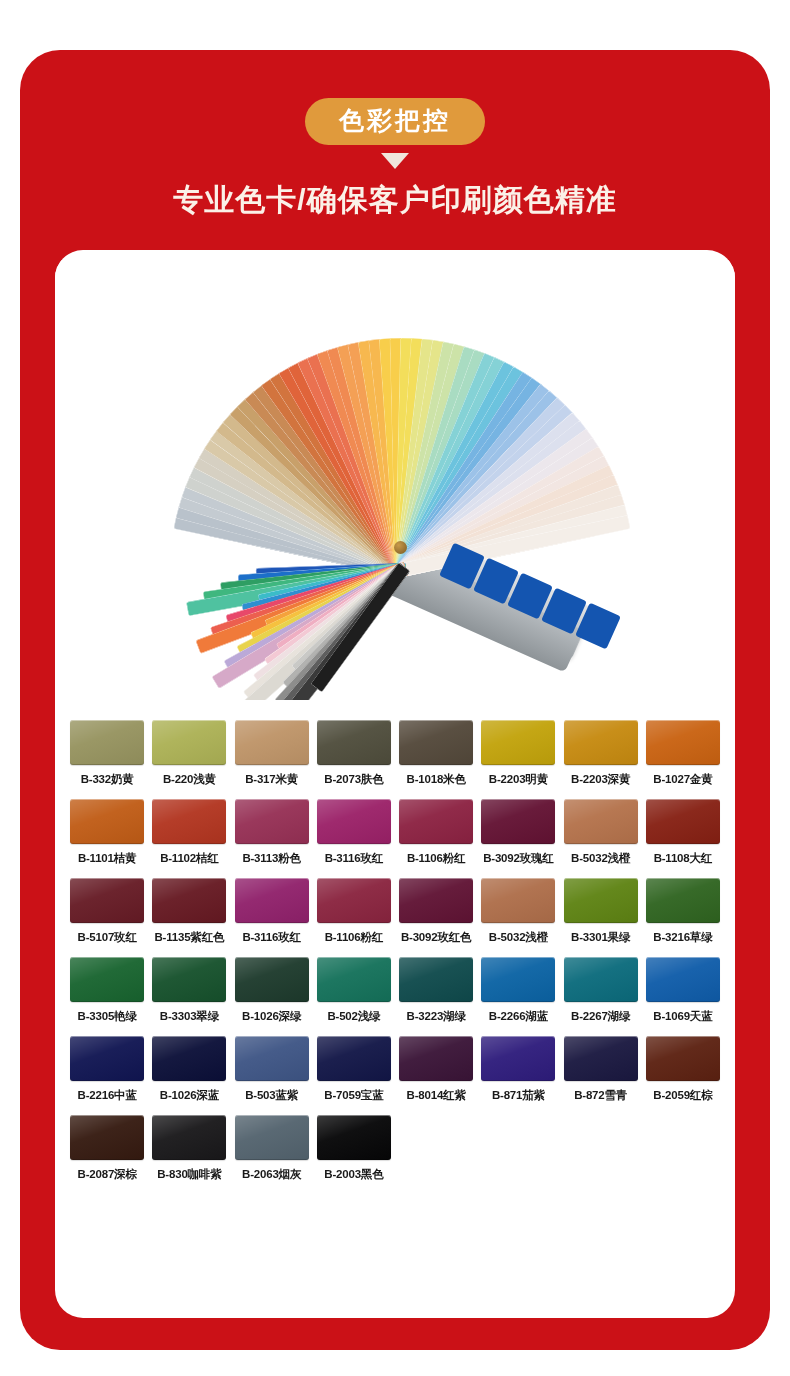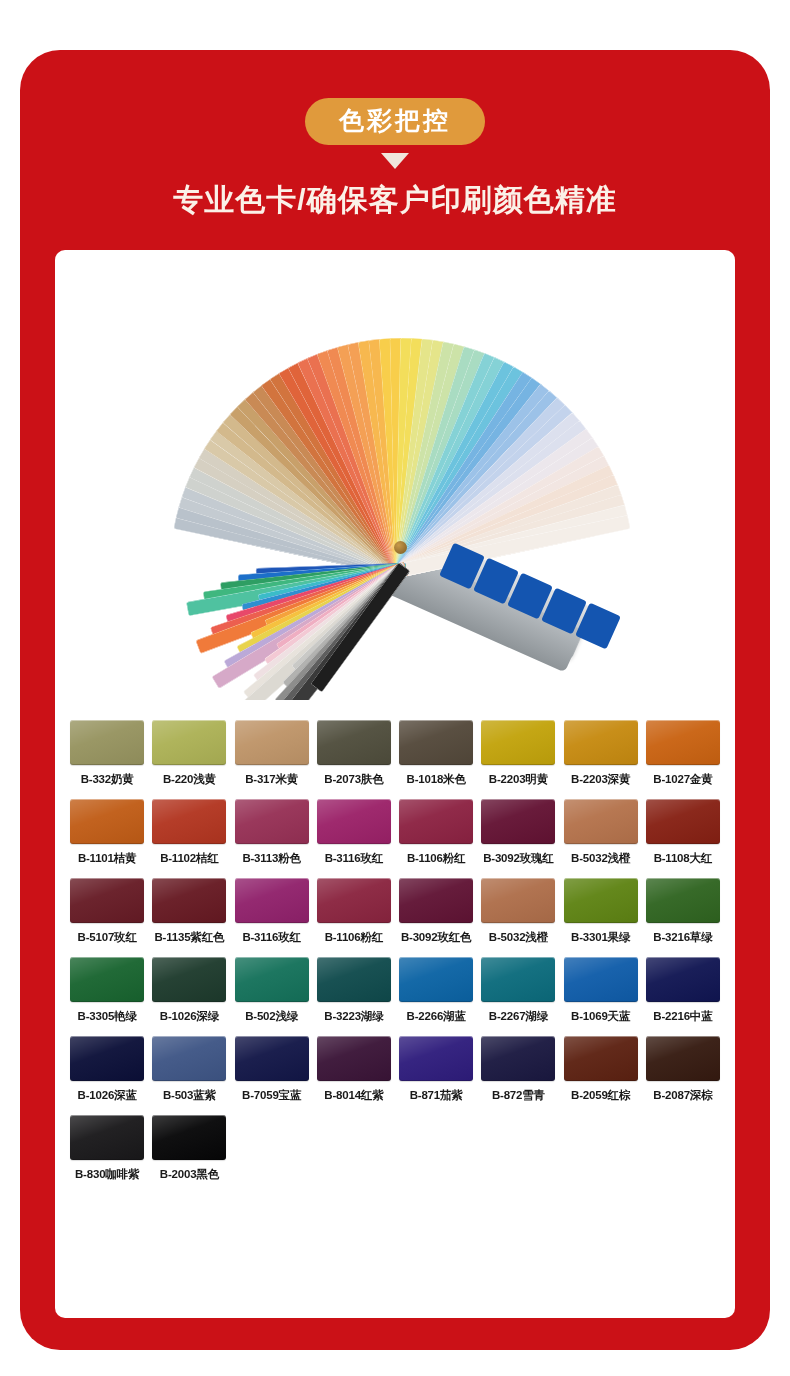--- a/index.html
+++ b/index.html
@@ -79,21 +79,21 @@
   }
 
   
   #white-card {
     position: absolute;
     left: 35px;
     top: 200px;
     width: 680px;
     height: 1068px;
     background: #FFFFFF;
-    border-radius: 10px;
+    border-radius: 28px;
     box-sizing: border-box;
     overflow: hidden;
     padding-left: 18px;
   }
 
   
   #fan-photo {
     position: absolute;
     left: 0;
     top: 10px;
@@ -651,20 +651,24 @@
         </div>
         <div class="swatch-cell">
           <div class="swatch-chip" style="background: rgb(47, 100, 32);"></div>
           <div class="swatch-label">B-3216草绿</div>
         </div>
         <div class="swatch-cell">
           <div class="swatch-chip" style="background: rgb(24, 100, 47);"></div>
           <div class="swatch-label">B-3305艳绿</div>
         </div>
         <div class="swatch-cell">
+          <div class="swatch-chip" style="background: rgb(22, 81, 44);"></div>
+          <div class="swatch-label">B-3303翠绿</div>
+        </div>
+        <div class="swatch-cell">
           <div class="swatch-chip" style="background: rgb(29, 58, 44);"></div>
           <div class="swatch-label">B-1026深绿</div>
         </div>
         <div class="swatch-cell">
           <div class="swatch-chip" style="background: rgb(20, 113, 90);"></div>
           <div class="swatch-label">B-502浅绿</div>
         </div>
         <div class="swatch-cell">
           <div class="swatch-chip" style="background: rgb(15, 74, 76);"></div>
           <div class="swatch-label">B-3223湖绿</div>
@@ -715,19 +719,23 @@
         </div>
         <div class="swatch-cell">
           <div class="swatch-chip" style="background: rgb(53, 26, 16);"></div>
           <div class="swatch-label">B-2087深棕</div>
         </div>
         <div class="swatch-cell">
           <div class="swatch-chip" style="background: rgb(25, 24, 26);"></div>
           <div class="swatch-label">B-830咖啡紫</div>
         </div>
         <div class="swatch-cell">
+          <div class="swatch-chip" style="background: rgb(83, 99, 110);"></div>
+          <div class="swatch-label">B-2063烟灰</div>
+        </div>
+        <div class="swatch-cell">
           <div class="swatch-chip" style="background: rgb(6, 6, 7);"></div>
           <div class="swatch-label">B-2003黑色</div>
         </div>
       </div>
 
   </div>
 </div>
 
 </body></html>

